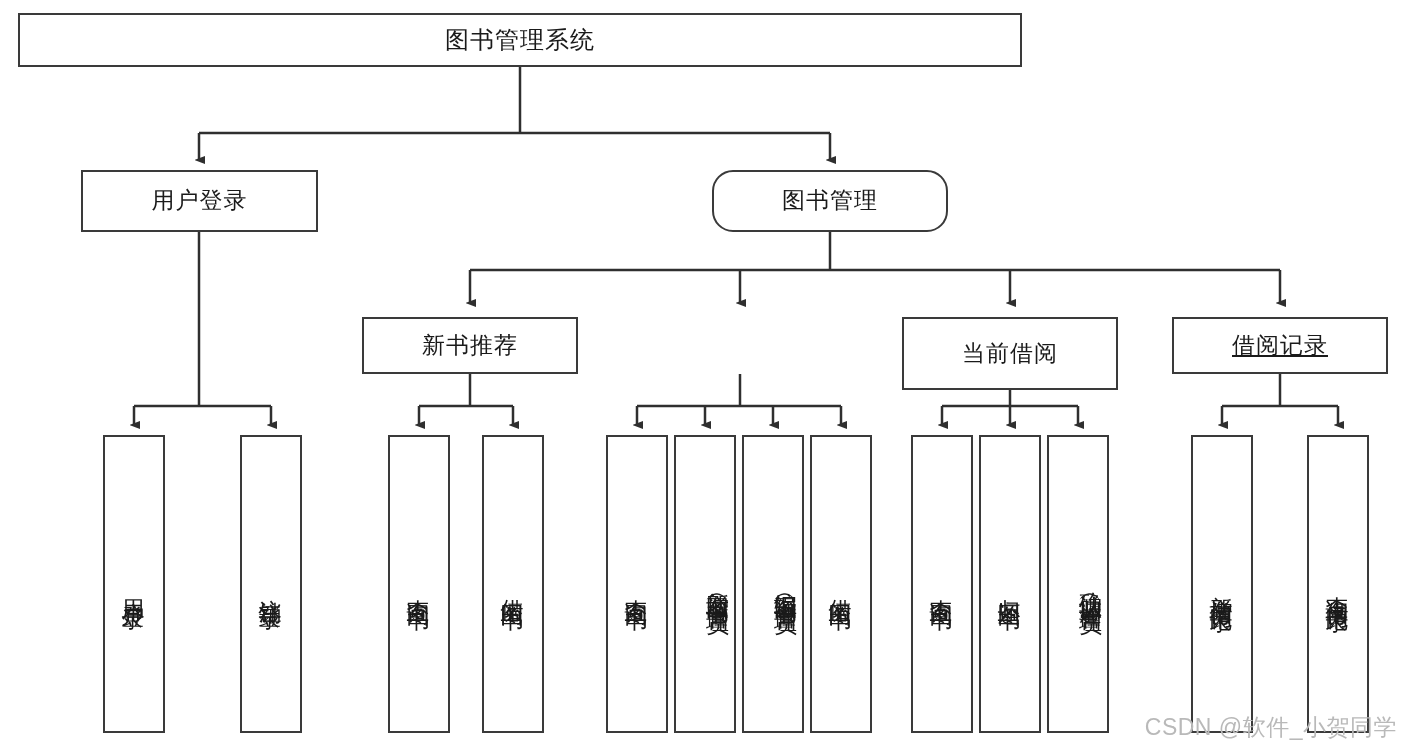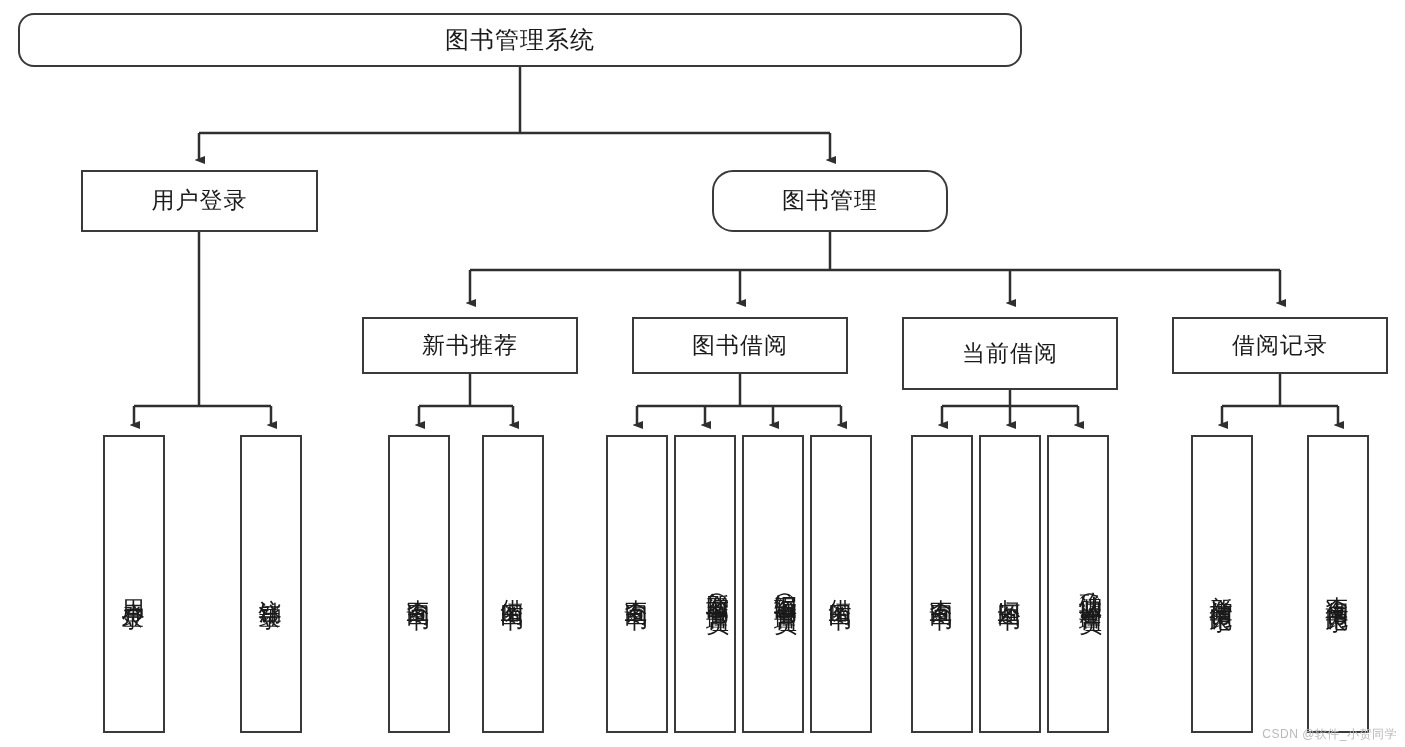--- a/index.html
+++ b/index.html
@@ -56,21 +56,21 @@
     left: 0;
     top: 0;
     width: 1405px;
     height: 747px;
     pointer-events: none;
   }
   .watermark {
     position: absolute;
     right: 8px;
     bottom: 4px;
-    font-size: 12px;
+    font-size: 23px;
     color: #b9b9b9;
     letter-spacing: 0.5px;
     white-space: nowrap;
     font-family: "Liberation Sans", "DejaVu Sans", sans-serif;
   }
 </style>
 </head>
 <body>
 
 <div id="canvas">
@@ -118,41 +118,38 @@
       <path d="M1010,406 L1010,425" marker-end="url(#arrow)"></path>
       <path d="M1078,406 L1078,425" marker-end="url(#arrow)"></path>
 
       <path d="M1280,374 L1280,406"></path>
       <path d="M1222,406 L1338,406"></path>
       <path d="M1222,406 L1222,425" marker-end="url(#arrow)"></path>
       <path d="M1338,406 L1338,425" marker-end="url(#arrow)"></path>
     </g>
   </svg>
 
-  <div class="node horiz root" style="left:18px; top:13px; width:1004px; height:54px;border-radius:16px;">
+  <div class="node horiz root" style="left:18px; top:13px; width:1004px; height:54px;">
     <span class="label">图书管理系统</span>
   </div>
 
   <div class="node horiz" style="left:81px; top:170px; width:237px; height:62px;">
     <span class="label">用户登录</span>
   </div>
   <div class="node horiz" style="left:712px; top:170px; width:236px; height:62px;border-radius:21px;">
     <span class="label">图书管理</span>
   </div>
 
   <div class="node horiz" style="left:362px; top:317px; width:216px; height:57px;">
     <span class="label">新书推荐</span>
   </div>
-  <div class="node horiz" style="left:632px; top:317px; width:216px; height:57px;">
-    <span class="label">图书借阅</span>
-  </div>
   <div class="node horiz" style="left:902px; top:317px; width:216px; height:73px;">
     <span class="label">当前借阅</span>
   </div>
-  <div class="node horiz" style="left:1172px; top:317px; width:216px; height:57px;">
+  <div class="node horiz" style="left:1172px; top:317px; width:216px; height:57px;text-decoration:underline;">
     <span class="label">借阅记录</span>
   </div>
 
   <div class="node vert mid" style="left:103px; top:435px; width:62px; height:298px;">
     <span class="label">用户登录</span>
   </div>
   <div class="node vert mid" style="left:240px; top:435px; width:62px; height:298px;">
     <span class="label">注销登录</span>
   </div>
 

